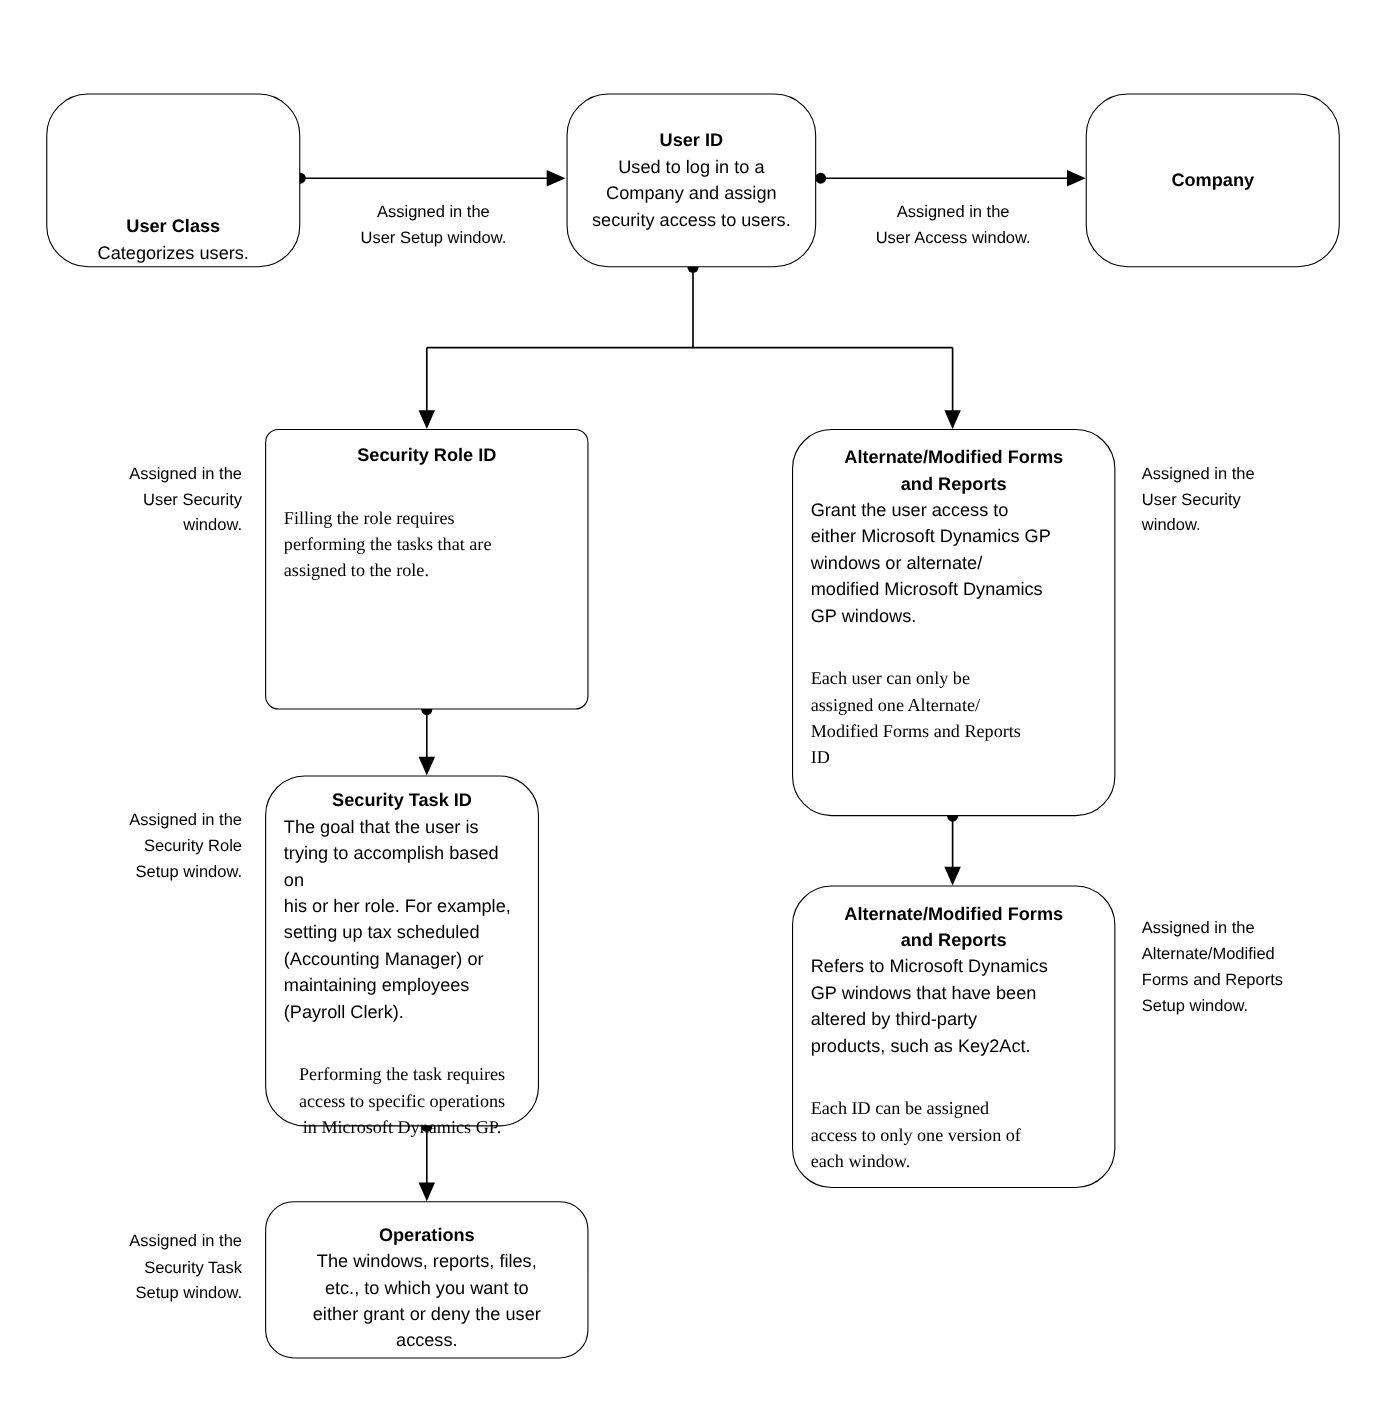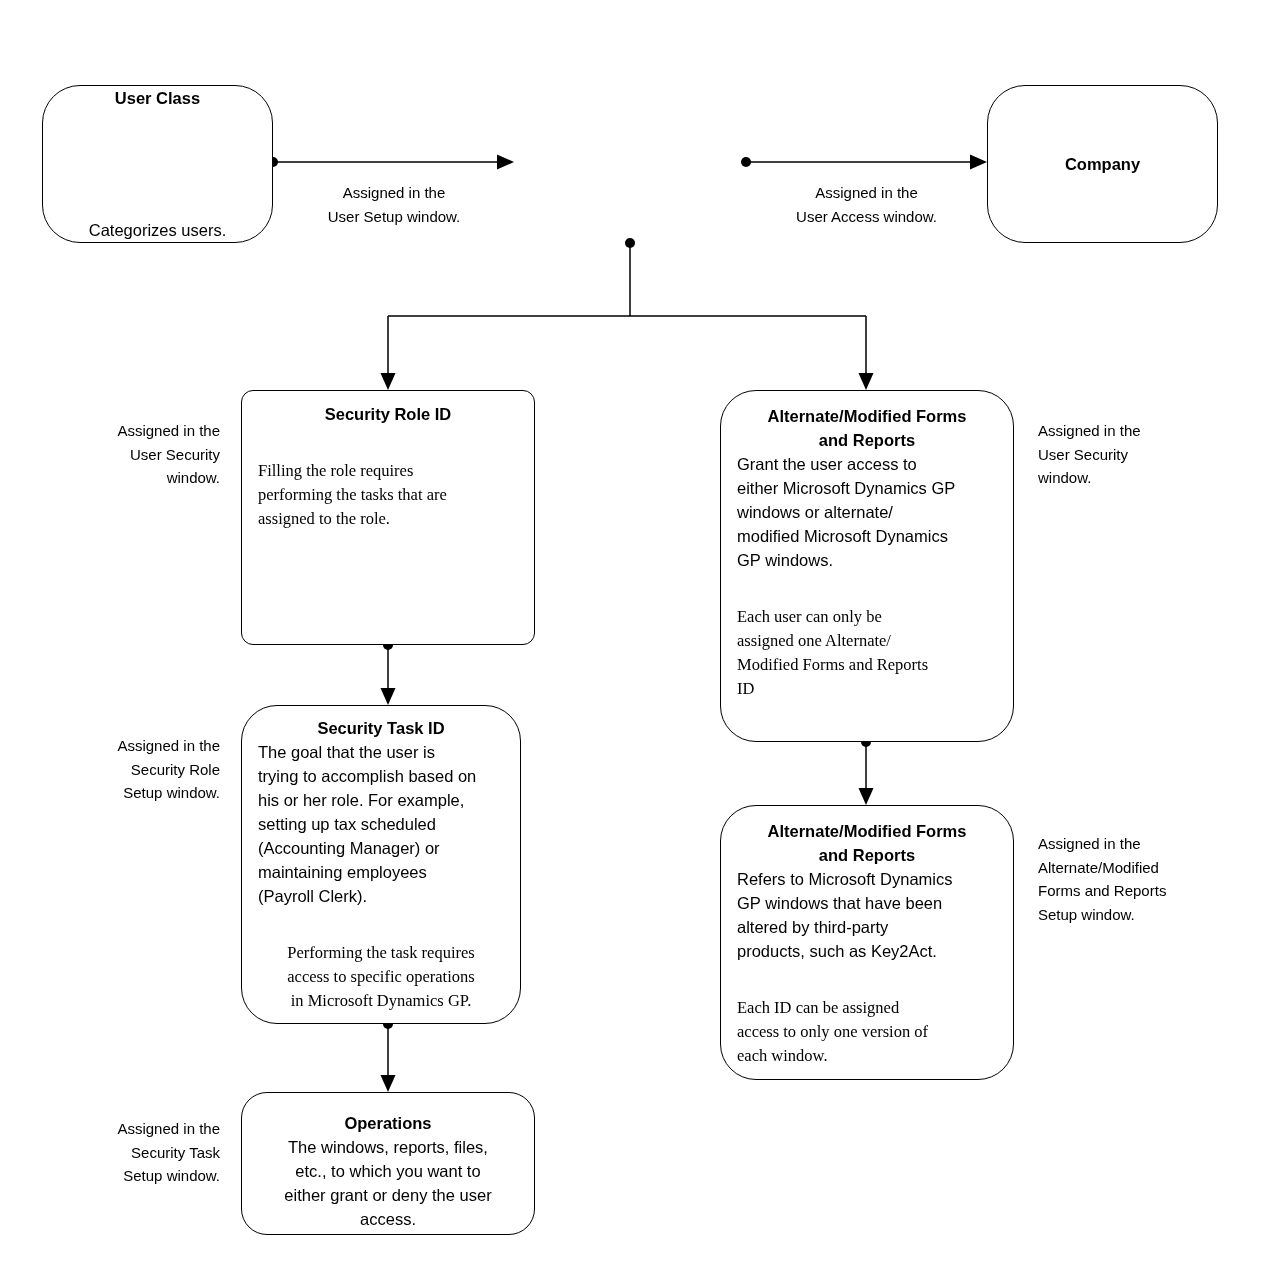--- a/index.html
+++ b/index.html
@@ -33,27 +33,27 @@
     white-space: pre-line;
   }
   .node-body {
     white-space: pre-line;
     text-align: left;
   }
   .node-body.center { text-align: center; }
   .gap { margin-top: 33px; font-family: Liberation Serif, serif; }
 
   
-  .n-user-class { left: 42px;  top: 85px; width: 231px; height: 158px; border-radius: 38px; justify-content: space-between; padding: 0 10px; }
+  .n-user-class { left: 42px;  top: 85px; width: 231px; height: 158px; border-radius: 38px; justify-content: flex-end; padding: 0 10px; }
   .n-user-id    { left: 515px; top: 85px; width: 227px; height: 158px; border-radius: 38px; justify-content: center; padding: 0 6px; }
   .n-company    { left: 987px; top: 85px; width: 231px; height: 158px; border-radius: 38px; justify-content: center; padding: 0 10px; }
 
   .n-security-role { left: 241px; top: 390px;  width: 294px; height: 255px; border-radius: 12px; padding: 11px 16px; }
   .n-alt1          { left: 720px; top: 390px;  width: 294px; height: 352px; border-radius: 36px; padding: 13px 16px; }
-  .n-security-task { left: 241px; top: 705px;  width: 280px; height: 319px; border-radius: 36px; padding: 10px 16px; }
+  .n-security-task { left: 241px; top: 705px;  width: 249px; height: 319px; border-radius: 36px; padding: 10px 16px; }
   .n-alt2          { left: 720px; top: 805px;  width: 294px; height: 275px; border-radius: 36px; padding: 13px 16px; }
   .n-operations    { left: 241px; top: 1092px; width: 294px; height: 143px; border-radius: 26px; padding: 18px 14px; }
 
   .flabel {
     position: absolute;
     font-size: 15px;
     line-height: 23.5px;
     white-space: pre-line;
   }
   .l-user-setup  { left: 274px;  top: 181px;  width: 240px; text-align: center; }
@@ -107,20 +107,26 @@
       <circle cx="866" cy="742" r="5" fill="#000000" stroke="none"></circle>
       <polygon points="866,805 858.5,788 873.5,788" fill="#000000" stroke="none"></polygon>
     </g>
   </svg>
 
   <div class="node n-user-class">
     <div class="node-title">User Class</div>
     <div class="node-body center">Categorizes users.</div>
   </div>
 
+  <div class="node n-user-id">
+    <div class="node-title">User ID</div>
+    <div class="node-body center">Used to log in to a
+Company and assign
+security access to users.</div>
+  </div>
 
   <div class="node n-company">
     <div class="node-title">Company</div>
   </div>
 
   <div class="node n-security-role">
     <div class="node-title">Security Role ID</div>
     <div class="node-body gap">Filling the role requires
 performing the tasks that are
 assigned to the role.</div>

